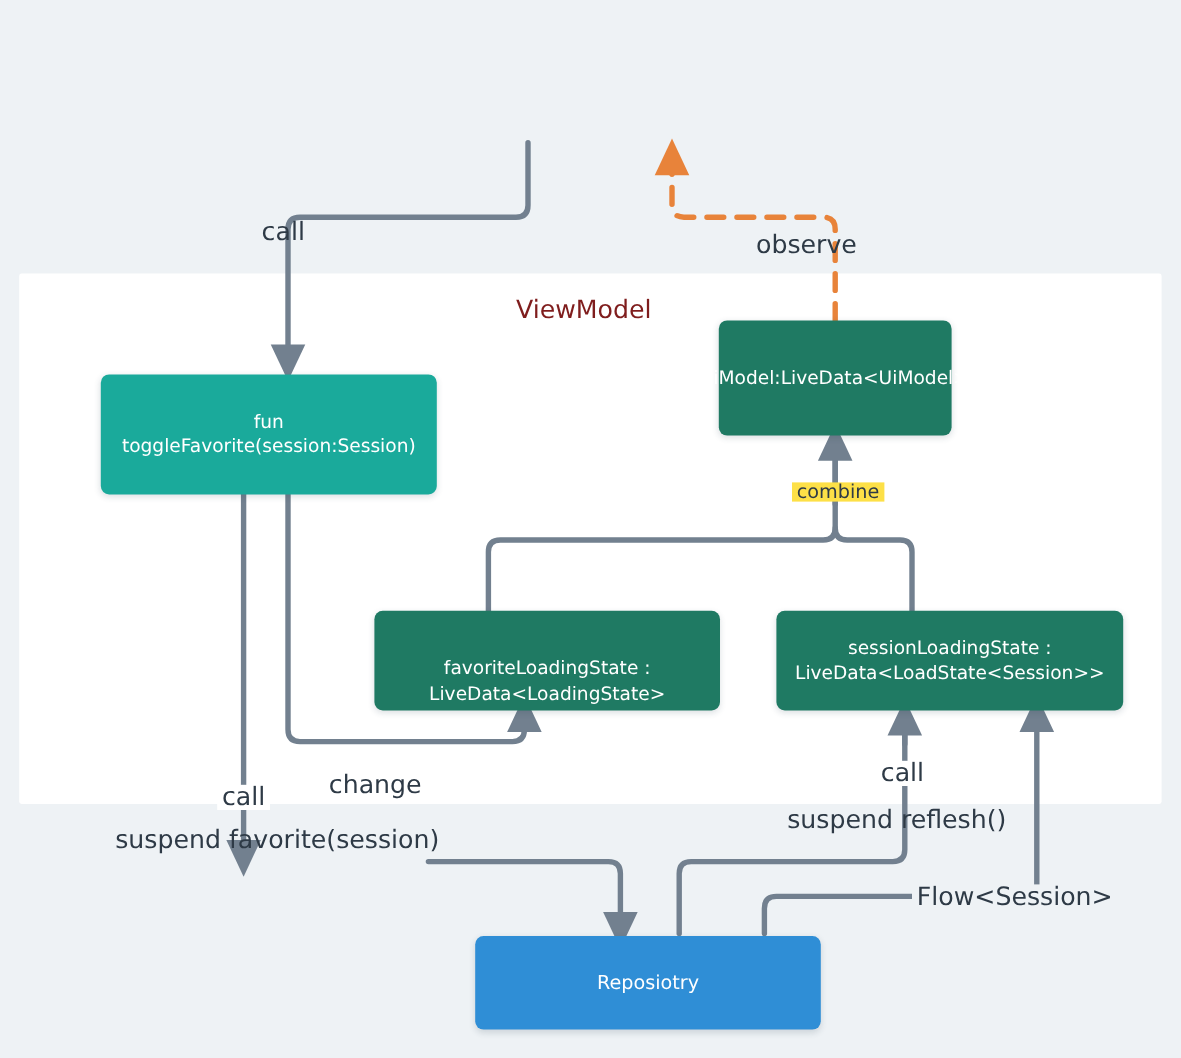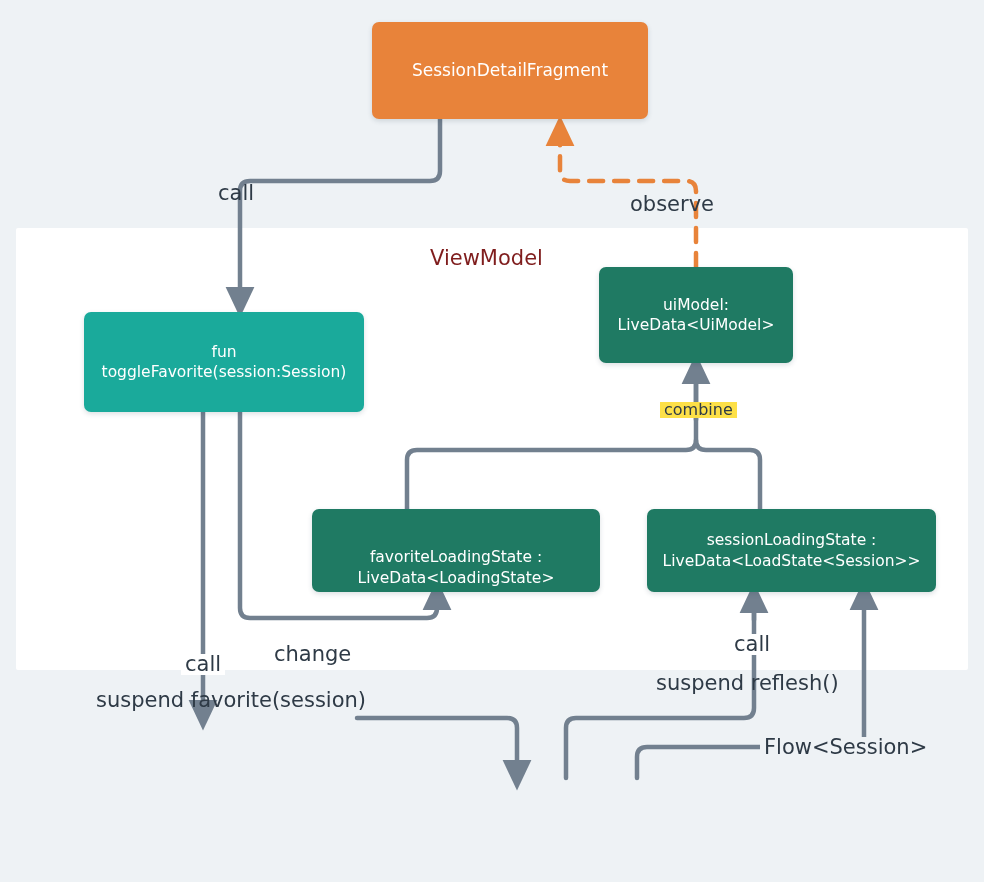--- a/index.html
+++ b/index.html
@@ -110,43 +110,43 @@
       <path d="M754,620 L754,595" marker-end="url(#ah)"></path>
 
       <path d="M637,778 L637,757 Q637,747 647,747 L854,747 Q864,747 864,737 L864,592" marker-end="url(#ah)"></path>
     </g>
 
     <g fill="none" stroke="#e8833a" stroke-width="4.5" stroke-linecap="round" stroke-linejoin="round" stroke-dasharray="14 11">
       <path d="M696,267 L696,191 Q696,181 686,181 L570,181 Q560,181 560,171 L560,128" marker-end="url(#ah-o)"></path>
     </g>
   </svg>
 
-  <div class="node node-fragment" style="left:372px; top:22px; width:276px; height:97px;">
-    <span>SessionDetailFragment</span>
-  </div>
 
   <div class="node node-fun" style="left:84px; top:312px; width:280px; height:100px;">
     <span>fun toggleFavorite(session:Session)</span>
   </div>
 
-  <div class="node node-live" style="left:599px; top:267px; width:194px; height:96px; flex-direction:column;">
+  <div class="node node-live" style="left:599px; top:267px; width:194px; height:96px; ">
     <span>uiModel:</span>
     <span>LiveData&lt;UiModel&gt;</span>
   </div>
 
   <div class="node node-live" style="left:312px; top:509px; width:288px; height:83px; flex-direction:column;justify-content:flex-end;">
     <span>favoriteLoadingState :</span>
     <span>LiveData&lt;LoadingState&gt;</span>
   </div>
 
   <div class="node node-live" style="left:647px; top:509px; width:289px; height:83px; flex-direction:column;">
     <span>sessionLoadingState :</span>
     <span>LiveData&lt;LoadState&lt;Session&gt;&gt;</span>
   </div>
 
+  <div class="node node-repo" style="left:396px; top:780px; width:288px; height:78px;">
+    <span>Reposiotry</span>
+  </div>
 
   <div class="label label-panel" style="left:430px; top:248px;">ViewModel</div>
 
   <div class="label" style="left:218px; top:183px;">call</div>
 
   <div class="label label-observe" style="left:630px; top:170px;margin-top:24px;">observe</div>
 
   <div class="label label-sm" style="left:660px; top:402px; background:#fde047; padding:0 4px;">combine</div>
 
   <div class="label" style="left:270px; top:612px; background:#ffffff; padding:0 4px;margin-top:32px;">change</div>

